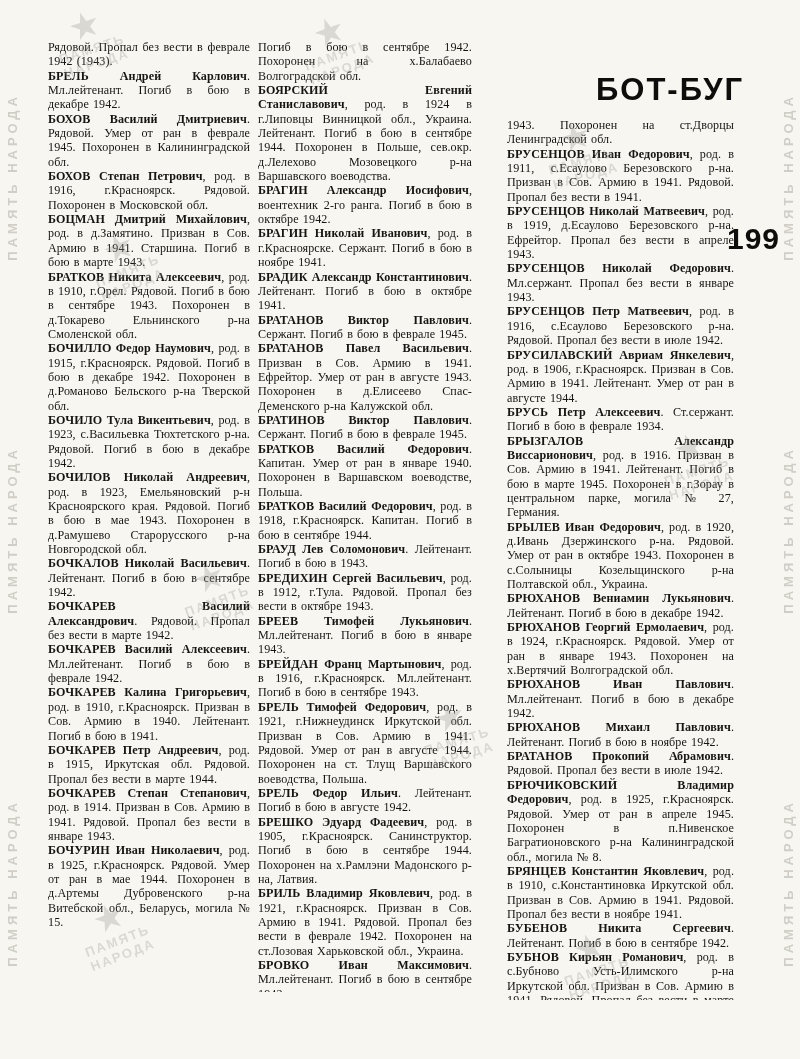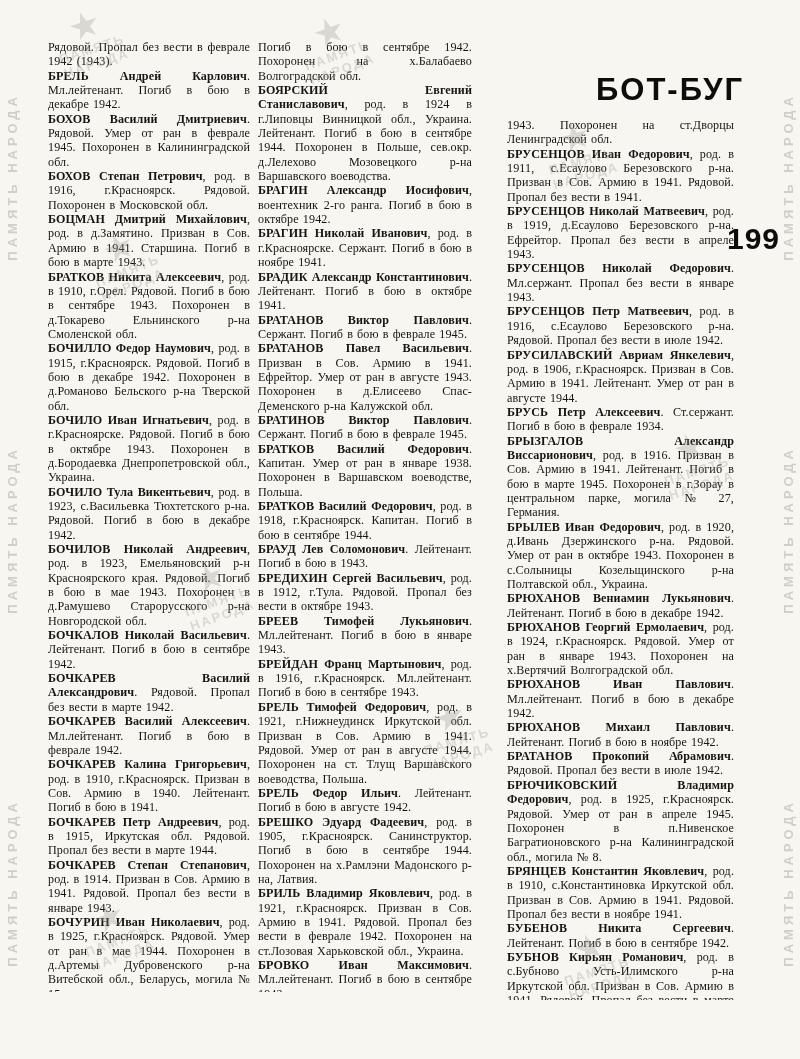--- a/index.html
+++ b/index.html
@@ -68,21 +68,20 @@
         <p class="entry"><span class="nm">БОХОВ Василий Дмитриевич</span><span>. Рядовой. Умер от ран в феврале 1945. Похоронен в Калининградской обл.</span></p>
 
         <p class="entry"><span class="nm">БОХОВ Степан Петрович</span><span>, род. в 1916, г.Красноярск. Рядовой. Похоронен в Московской обл.</span></p>
 
         <p class="entry"><span class="nm">БОЦМАН Дмитрий Михайлович</span><span>, род. в д.Замятино. Призван в Сов. Армию в 1941. Старшина. Погиб в бою в марте 1943.</span></p>
 
         <p class="entry"><span class="nm">БРАТКОВ Никита Алексеевич</span><span>, род. в 1910, г.Орел. Рядовой. Погиб в бою в сентябре 1943. Похоронен в д.Токарево Ельнинского р-на Смоленской обл.</span></p>
 
         <p class="entry"><span class="nm">БОЧИЛЛО Федор Наумович</span><span>, род. в 1915, г.Красноярск. Рядовой. Погиб в бою в декабре 1942. Похоронен в д.Романово Бельского р-на Тверской обл.</span></p>
 
-        <p class="entry"><span class="nm">БОЧИЛО Иван Игнатьевич</span><span>, род. в г.Красноярске. Рядовой. Погиб в бою в октябре 1943. Похоронен в д.Бородаевка Днепропетровской обл., Украина.</span></p>
 
         <p class="entry"><span class="nm">БОЧИЛО Тула Викентьевич</span><span>, род. в 1923, с.Васильевка Тюхтетского р-на. Рядовой. Погиб в бою в декабре 1942.</span></p>
 
         <p class="entry"><span class="nm">БОЧИЛОВ Николай Андреевич</span><span>, род. в 1923, Емельяновский р-н Красноярского края. Рядовой. Погиб в бою в мае 1943. Похоронен в д.Рамушево Старорусского р-на Новгородской обл.</span></p>
 
         <p class="entry"><span class="nm">БОЧКАЛОВ Николай Васильевич</span><span>. Лейтенант. Погиб в бою в сентябре 1942.</span></p>
 
         <p class="entry"><span class="nm">БОЧКАРЕВ Василий Александрович</span><span>. Рядовой. Пропал без вести в марте 1942.</span></p>
 
         <p class="entry"><span class="nm">БОЧКАРЕВ Василий Алексеевич</span><span>. Мл.лейтенант. Погиб в бою в феврале 1942.</span></p>
@@ -109,21 +108,21 @@
         <p class="entry"><span class="nm">БРАГИН Николай Иванович</span><span>, род. в г.Красноярске. Сержант. Погиб в бою в ноябре 1941.</span></p>
 
         <p class="entry"><span class="nm">БРАДИК Александр Константинович</span><span>. Лейтенант. Погиб в бою в октябре 1941.</span></p>
 
         <p class="entry"><span class="nm">БРАТАНОВ Виктор Павлович</span><span>. Сержант. Погиб в бою в феврале 1945.</span></p>
 
         <p class="entry"><span class="nm">БРАТАНОВ Павел Васильевич</span><span>. Призван в Сов. Армию в 1941. Ефрейтор. Умер от ран в августе 1943. Похоронен в д.Елисеево Спас-Деменского р-на Калужской обл.</span></p>
 
         <p class="entry"><span class="nm">БРАТИНОВ Виктор Павлович</span><span>. Сержант. Погиб в бою в феврале 1945.</span></p>
 
-        <p class="entry"><span class="nm">БРАТКОВ Василий Федорович</span><span>. Капитан. Умер от ран в январе 1938. Похоронен в Варшавском воеводстве, Польша.</span></p>
+        <p class="entry"><span class="nm">БРАТКОВ Василий Федорович</span><span>. Капитан. Умер от ран в январе 1940. Похоронен в Варшавском воеводстве, Польша.</span></p>
 
         <p class="entry"><span class="nm">БРАТКОВ Василий Федорович</span><span>, род. в 1918, г.Красноярск. Капитан. Погиб в бою в сентябре 1944.</span></p>
 
         <p class="entry"><span class="nm">БРАУД Лев Соломонович</span><span>. Лейтенант. Погиб в бою в 1943.</span></p>
 
         <p class="entry"><span class="nm">БРЕДИХИН Сергей Васильевич</span><span>, род. в 1912, г.Тула. Рядовой. Пропал без вести в октябре 1943.</span></p>
 
         <p class="entry"><span class="nm">БРЕЕВ Тимофей Лукьянович</span><span>. Мл.лейтенант. Погиб в бою в январе 1943.</span></p>
 
         <p class="entry"><span class="nm">БРЕЙДАН Франц Мартынович</span><span>, род. в 1916, г.Красноярск. Мл.лейтенант. Погиб в бою в сентябре 1943.</span></p>

